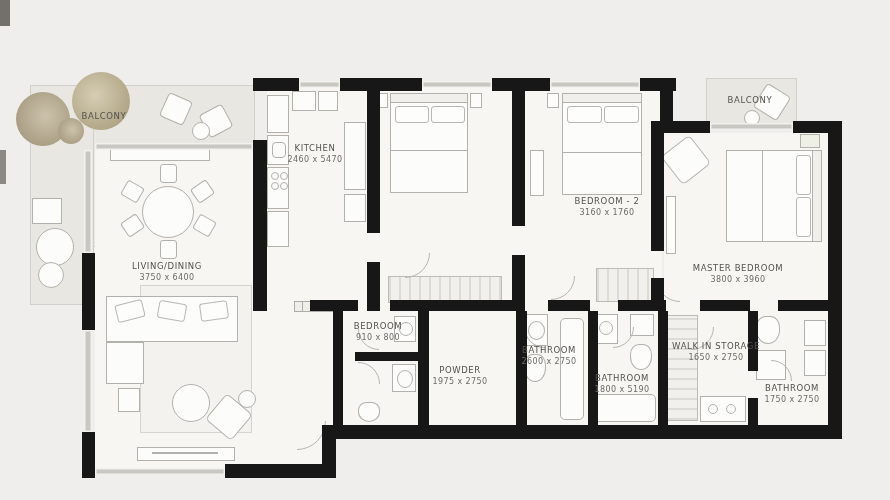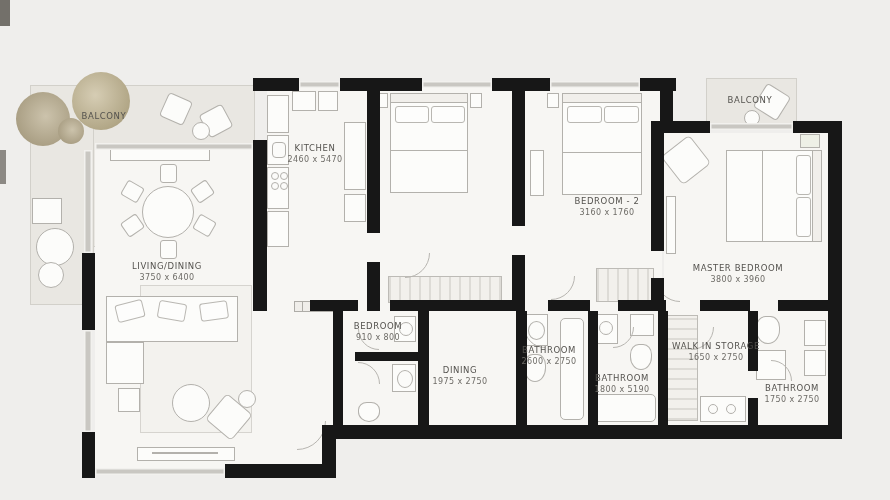--- a/index.html
+++ b/index.html
@@ -239,21 +239,21 @@
   </div>
   <div class="lab" style="left:107px;top:260px;z-index:9;">
     <span class="rn">LIVING/DINING</span>
     <span class="rd">3750 x 6400</span>
   </div>
   <div class="lab" style="left:318px;top:320px;">
     <span class="rn">BEDROOM</span>
     <span class="rd">910 x 800</span>
   </div>
   <div class="lab" style="left:400px;top:364px;">
-    <span class="rn">DINING</span>
+    <span class="rn">POWDER</span>
     <span class="rd">1975 x 2750</span>
   </div>
   <div class="lab" style="left:489px;top:344px;z-index:9;">
     <span class="rn">BATHROOM</span>
     <span class="rd">2600 x 2750</span>
   </div>
   <div class="lab" style="left:562px;top:372px;z-index:9;">
     <span class="rn">BATHROOM</span>
     <span class="rd">1800 x 5190</span>
   </div>

